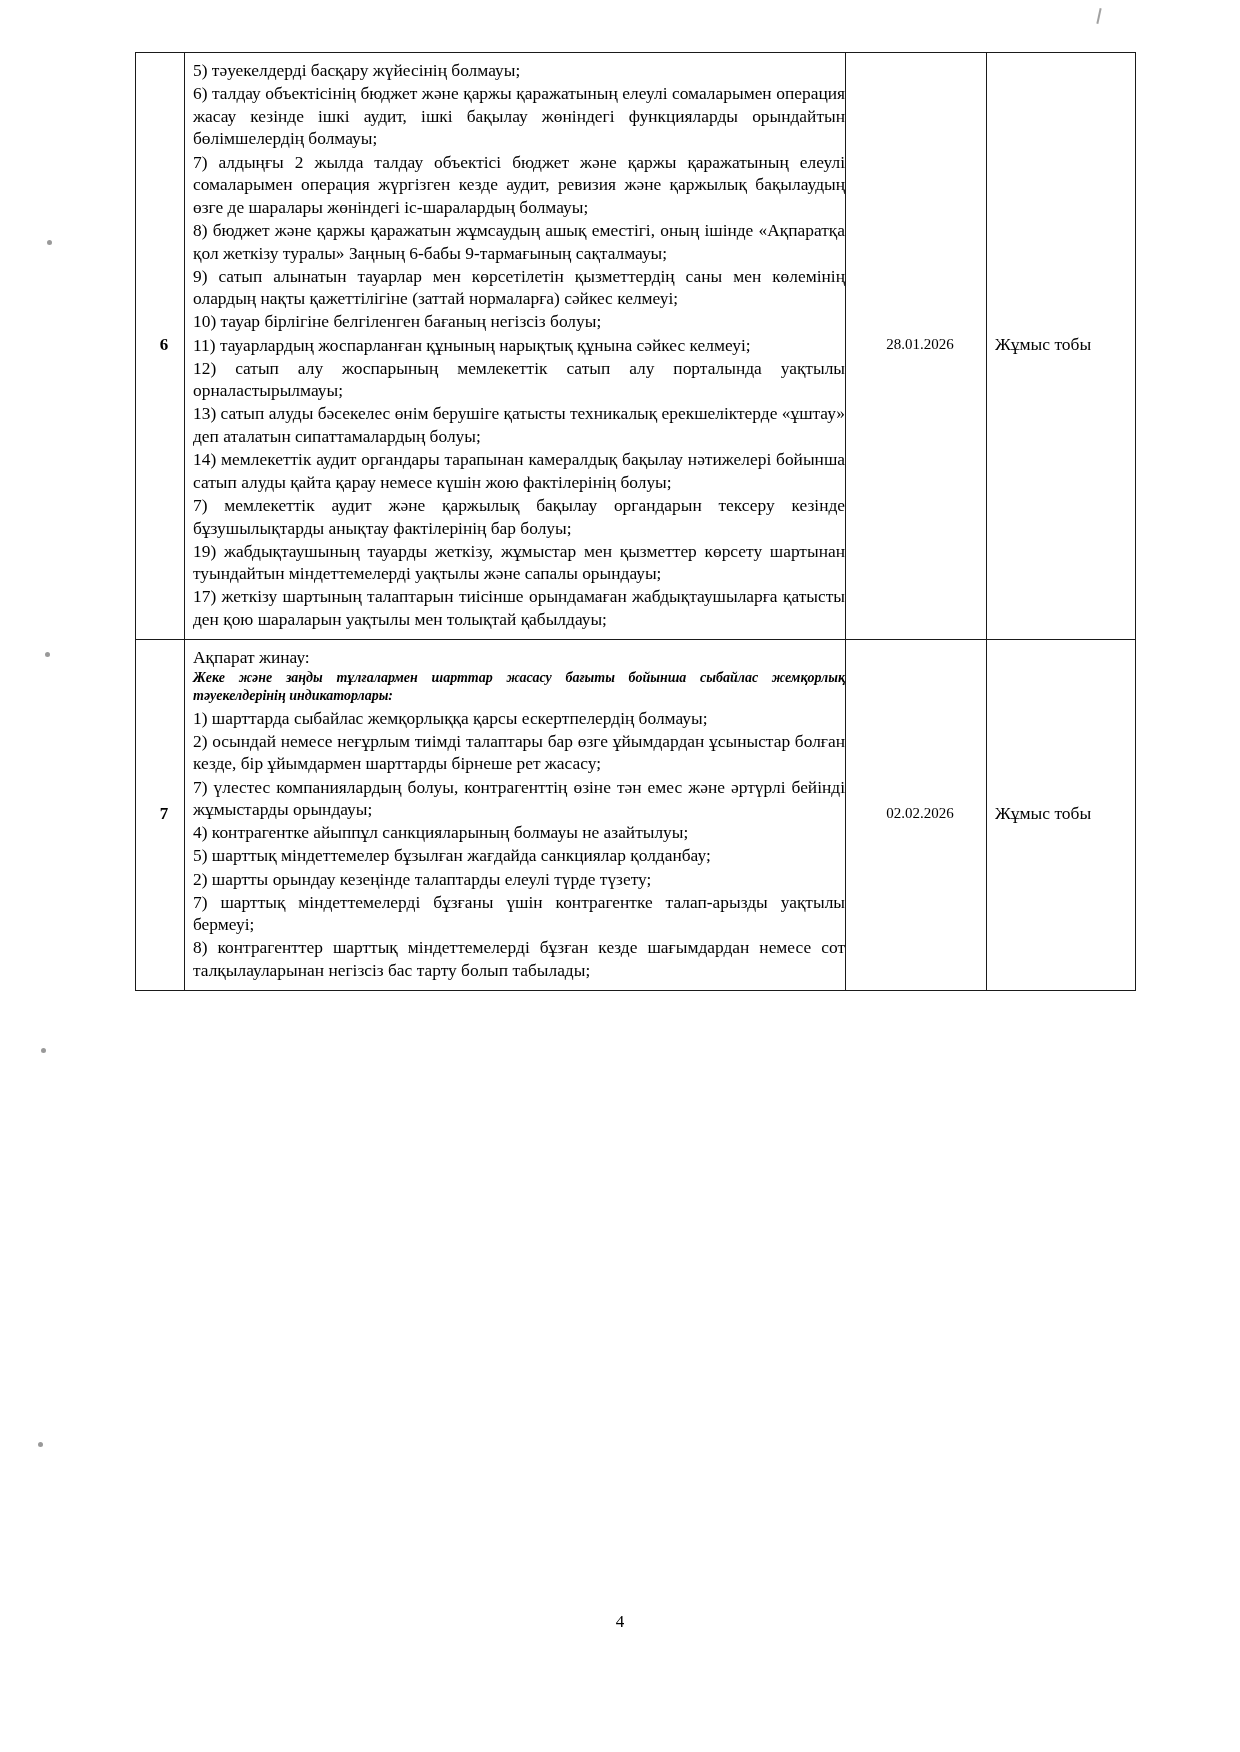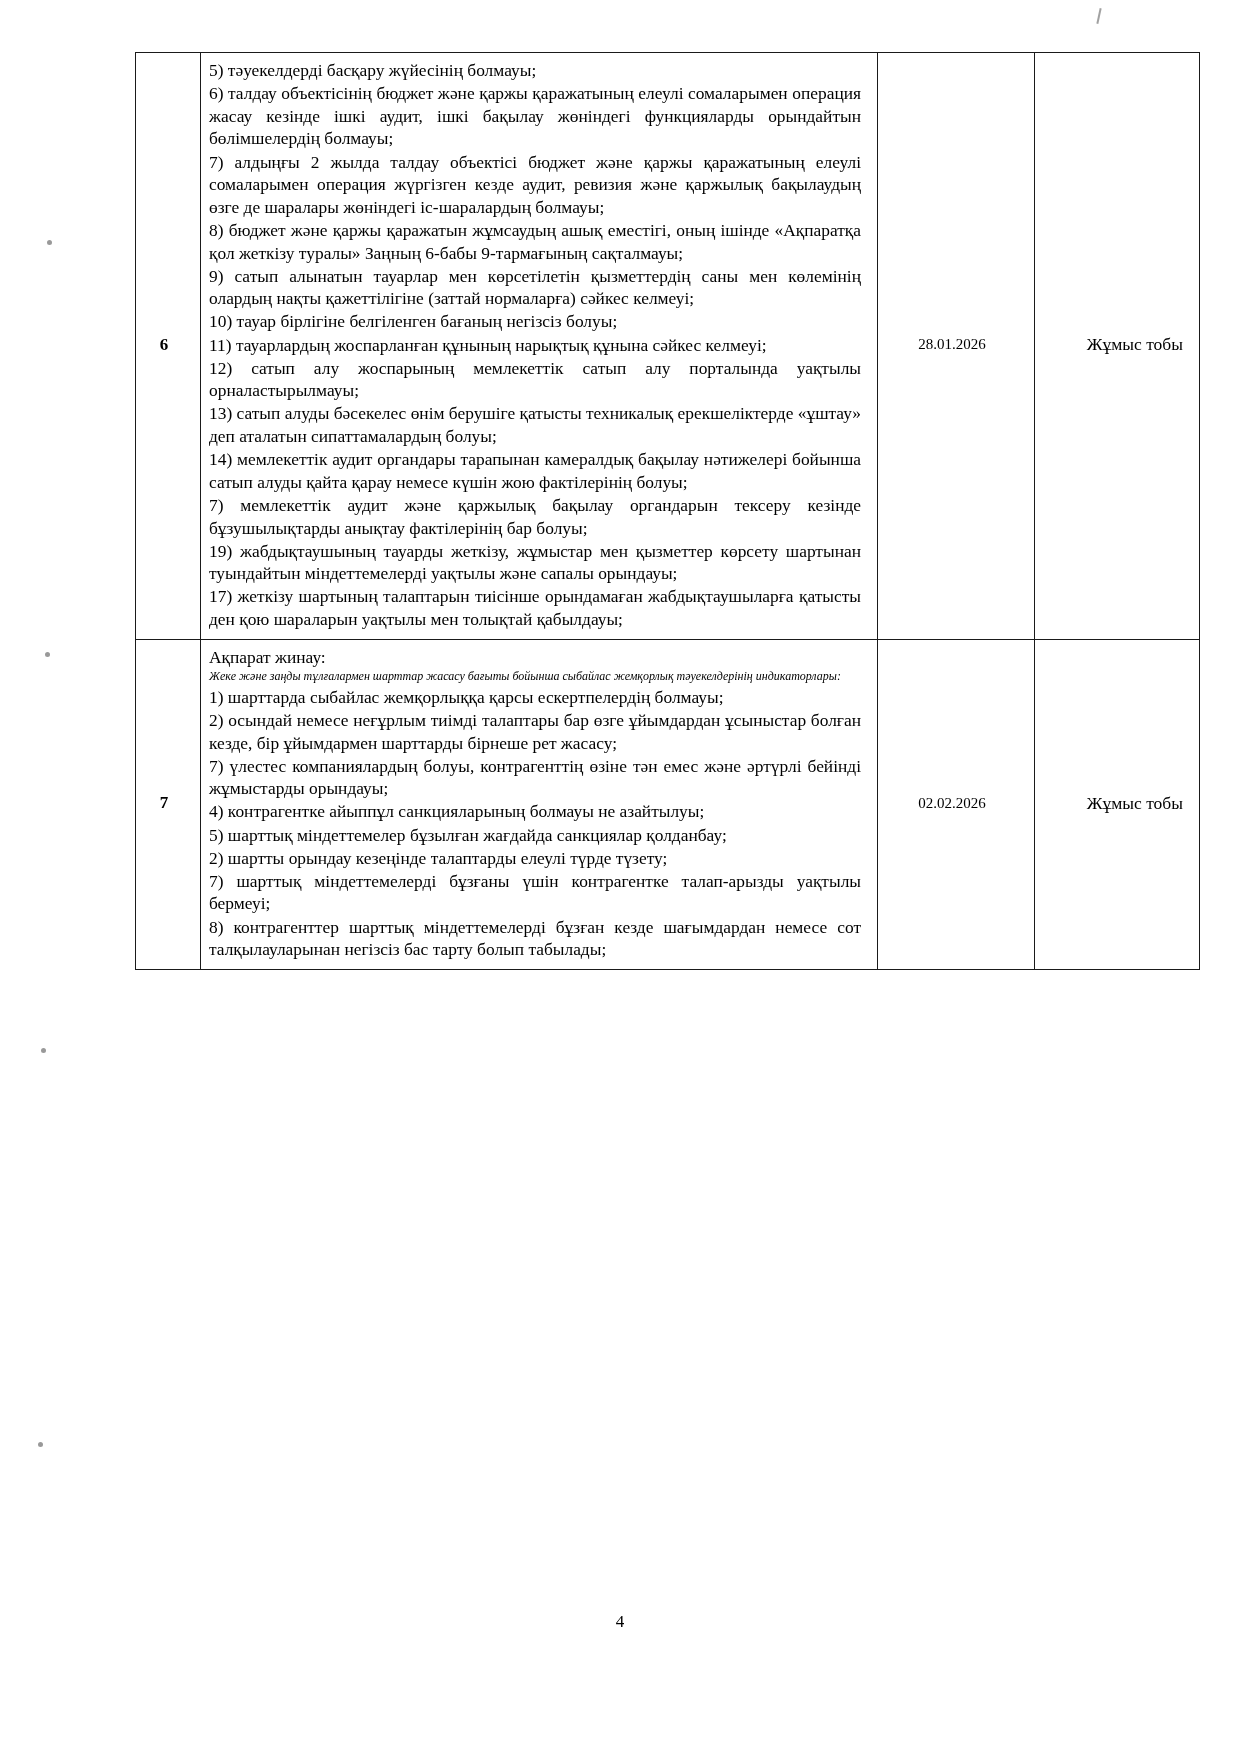--- a/index.html
+++ b/index.html
@@ -25,42 +25,42 @@
     position: absolute;
     left: 135px;
     top: 52px;
     width: 966px;
     border-collapse: collapse;
     table-layout: fixed;
   }
   .doc-table td {
     border: 1.6px solid #1a1a1a;
     vertical-align: top;
-    padding: 6px 16px 8px 8px;
+    padding: 6px 0 8px 8px;
     margin-top: 40px;
   }
   td.col-num {
     width: 40px;
     text-align: center;
     vertical-align: middle;
     font-size: 17px;
     font-weight: bold;
   }
   td.col-text {
     width: 652px;
   }
   td.col-date {
     width: 132px;
     text-align: center;
     vertical-align: middle;
     font-size: 15px;
   }
   td.col-owner {
     width: 140px;
-    text-align: right;
+    text-align: left;
     vertical-align: middle;
     font-size: 17.5px;
   }
   .para {
     font-size: 17.4px;
     line-height: 1.30;
     text-align: justify;
     margin: 0 0 0.5px 0;
     hyphens: none;
   }
@@ -68,23 +68,23 @@
     margin-bottom: 0;
   }
   .head-bold {
     font-size: 17.4px;
     line-height: 1.30;
     font-weight: normal;
     text-align: left;
     margin: 0 0 1px 0;
   }
   .head-bold-italic {
-    font-size: 12px;
+    font-size: 14px;
     line-height: 1.30;
-    font-weight: normal;
+    font-weight: bold;
     font-style: italic;
     text-align: justify;
     margin: 0 0 1px 0;
   }
   .page-number {
     position: absolute;
     left: 0;
     top: 1612px;
     width: 1240px;
     text-align: center;

